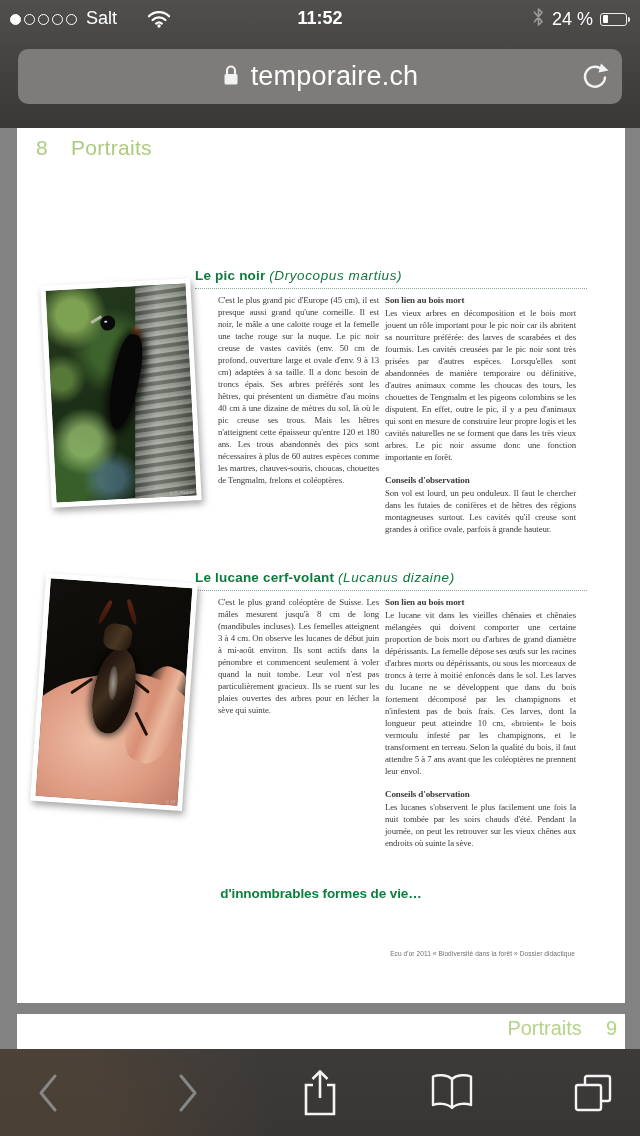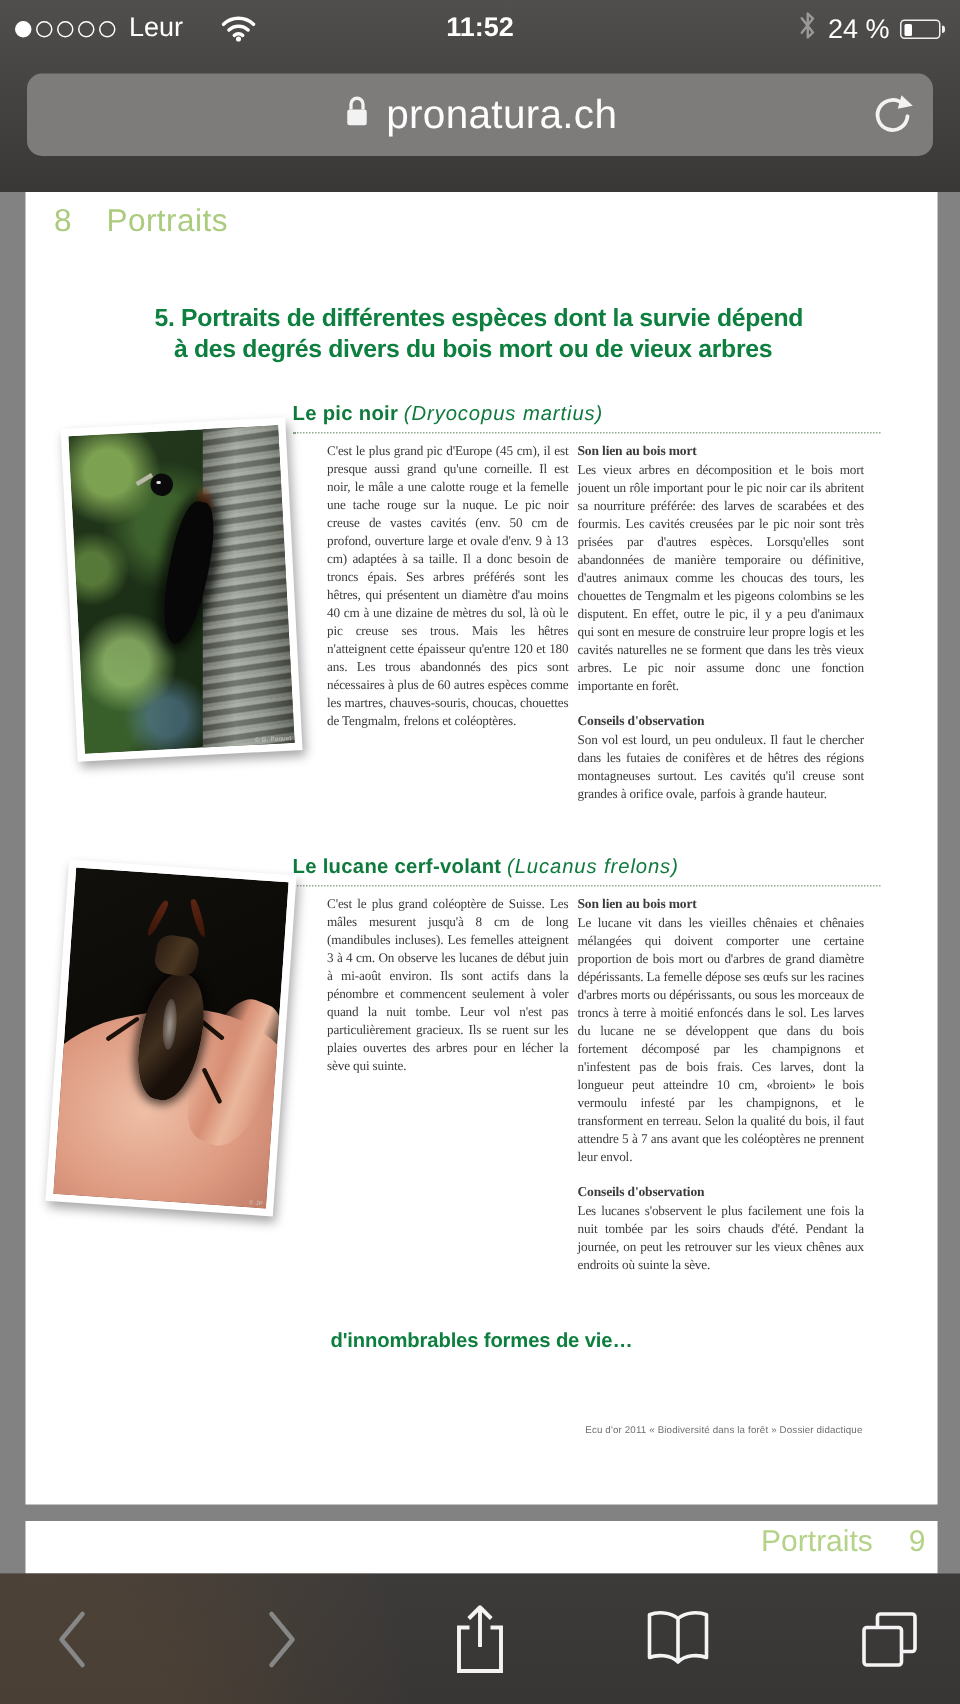--- a/index.html
+++ b/index.html
@@ -109,21 +109,21 @@
 
   <div class="chrome-top">
     <div class="statusbar">
       <div class="sig-dots">
         <span class="filled"></span>
           <span></span>
           <span></span>
           <span></span>
           <span></span>
       </div>
-      <div class="carrier">Leur</div>
+      <div class="carrier">Salt</div>
       <span class="wifi">
         <svg width="24" height="18" viewBox="0 0 24 18">
           <path d="M2 6.2 a14.5 14.5 0 0 1 20 0" stroke="#fff" stroke-width="2.3" fill="none" stroke-linecap="round"></path>
           <path d="M5.6 10 a9.3 9.3 0 0 1 12.8 0" stroke="#fff" stroke-width="2.3" fill="none" stroke-linecap="round"></path>
           <path d="M9.2 13.6 a4.3 4.3 0 0 1 5.6 0" stroke="#fff" stroke-width="2.3" fill="none" stroke-linecap="round"></path>
           <circle cx="12" cy="16" r="1.7" fill="#fff"></circle>
         </svg>
       </span>
       <div class="clock">11:52</div>
       <div class="sb-right">
@@ -141,41 +141,37 @@
     </div>
 
     <div class="urlfield">
       <div class="urlcontent">
         <span>
           <svg width="18" height="24" viewBox="0 0 18 24">
             <path d="M5 11 V7.5 a4 4 0 0 1 8 0 V11" stroke="#f2f2f2" stroke-width="2.2" fill="none"></path>
             <rect x="2.5" y="11" width="13" height="10.5" rx="1.5" fill="#f2f2f2"></rect>
           </svg>
         </span>
-        <span class="urltext">pronatura.ch</span>
+        <span class="urltext">temporaire.ch</span>
       </div>
       <span class="reload">
         <svg width="28" height="30" viewBox="0 0 28 30">
           <path d="M21.5 8 A10 10 0 1 0 24 15.5" stroke="#f2f2f2" stroke-width="2.5" fill="none" stroke-linecap="round"></path>
           <polygon points="20,1.5 27.5,8.5 17.5,10.5" fill="#f2f2f2"></polygon>
         </svg>
       </span>
     </div>
   </div>
 
   <div class="content">
 
     <div class="page">
       <div class="page-num">8</div>
       <div class="page-head">Portraits</div>
 
-      <div class="doc-title">
-        <div>5. Portraits de différentes espèces dont la survie dépend</div>
-        <div class="l2">à des degrés divers du bois mort ou de vieux arbres</div>
-      </div>
 
       <div class="sec-head" style="top:140px;">
         <b>Le pic noir</b>&nbsp;<i>(Dryocopus martius)</i>
       </div>
 
       <div class="photo ph-bird">
         <div class="inner">
           <div class="bird-bg"></div>
           <div class="trunk"></div>
           <div class="bird-red"></div>
@@ -193,21 +189,21 @@
 
       <div class="col" style="left:368px;top:166px;width:191px;">
         <h4>Son lien au bois mort</h4>
         <p>Les vieux arbres en décomposition et le bois mort jouent un rôle important pour le pic noir car ils abritent sa nourriture préférée: des larves de scarabées et des fourmis. Les cavités creusées par le pic noir sont très prisées par d'autres espèces. Lorsqu'elles sont abandonnées de manière temporaire ou définitive, d'autres animaux comme les choucas des tours, les chouettes de Tengmalm et les pigeons colombins se les disputent. En effet, outre le pic, il y a peu d'animaux qui sont en mesure de construire leur propre logis et les cavités naturelles ne se forment que dans les très vieux arbres. Le pic noir assume donc une fonction importante en forêt.</p>
         <div class="gap"></div>
         <h4>Conseils d'observation</h4>
         <p>Son vol est lourd, un peu onduleux. Il faut le chercher dans les futaies de conifères et de hêtres des régions montagneuses surtout. Les cavités qu'il creuse sont grandes à orifice ovale, parfois à grande hauteur.</p>
       </div>
 
       <div class="sec-head" style="top:442px;">
-        <b>Le lucane cerf-volant</b>&nbsp;<i>(Lucanus frelons)</i>
+        <b>Le lucane cerf-volant</b>&nbsp;<i>(Lucanus dizaine)</i>
       </div>
 
       <div class="photo ph-beetle">
         <div class="inner">
           <div class="beetle-bg"></div>
           <div class="hand"></div>
           <div class="finger"></div>
           <div class="leg leg1"></div>
           <div class="leg leg2"></div>
           <div class="leg leg3"></div>

